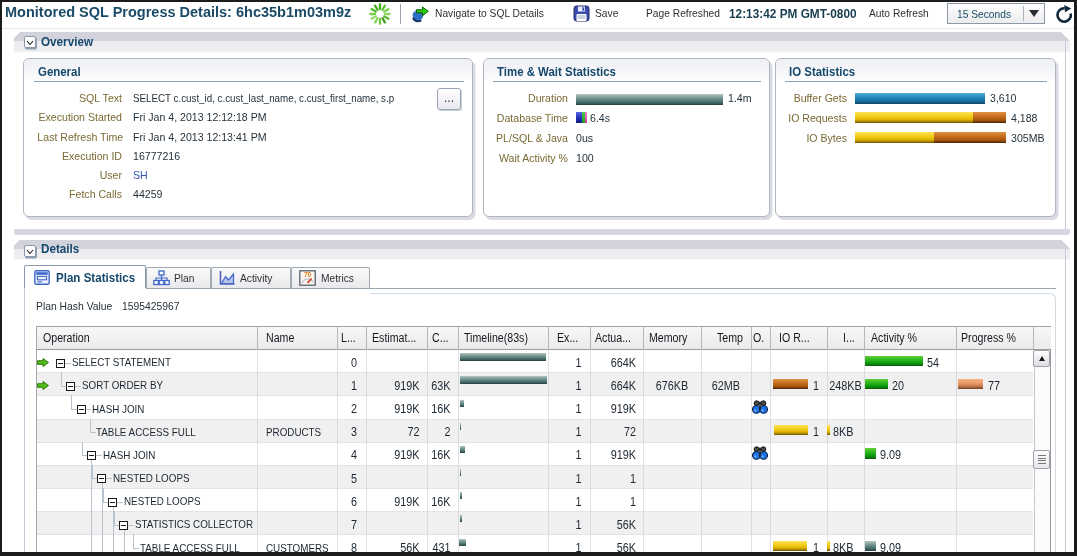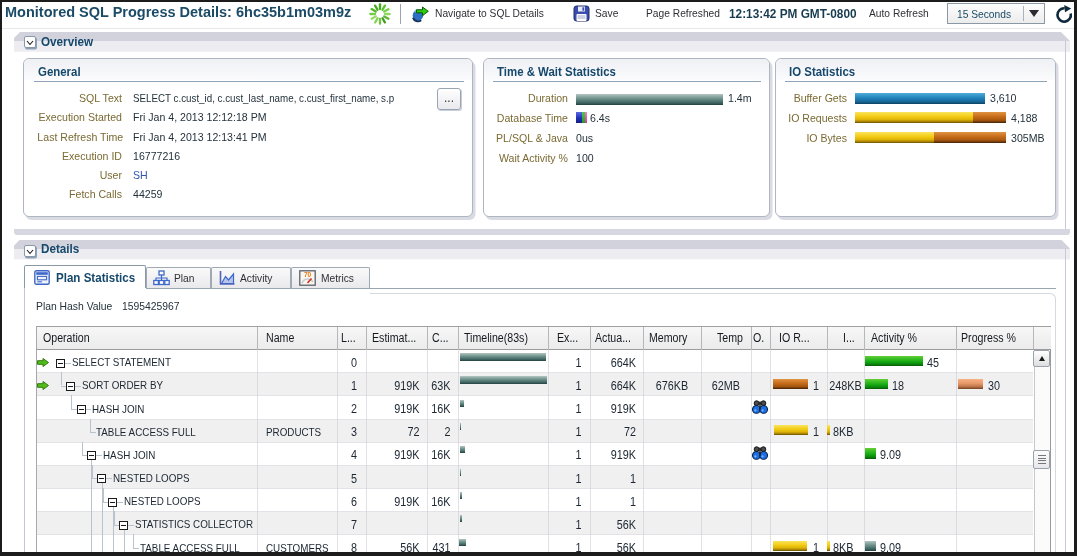--- a/index.html
+++ b/index.html
@@ -336,30 +336,30 @@
 <div class="tc" style="left:813px;top:422.7px">1</div>
 <div class="ybar" style="left:773px;top:540.7px;width:34px"></div>
 <div class="tc" style="left:813px;top:538.5px">1</div>
 
 <div class="ybar" style="left:827px;top:424.9px;width:2.5px"></div>
 <div class="tc" style="left:832.5px;top:422.7px">8KB</div>
 <div class="ybar" style="left:827px;top:540.7px;width:2.5px"></div>
 <div class="tc" style="left:832.5px;top:538.5px">8KB</div>
 
 <div class="gbar" style="left:865px;top:355.6px;width:57.5px"></div>
-<div class="tc" style="left:927px;top:353.2px">45</div>
+<div class="tc" style="left:927px;top:353.2px">54</div>
 <div class="gbar" style="left:865px;top:378.6px;width:22.6px"></div>
-<div class="tc" style="left:892px;top:376.4px">18</div>
+<div class="tc" style="left:892px;top:376.4px">20</div>
 <div class="gbar" style="left:865px;top:448.1px;width:11px"></div>
 <div class="tc" style="left:880px;top:445.9px">9.09</div>
 <div class="tealbar" style="left:864.5px;top:540.7px;width:11px;height:10.5px"></div>
 <div class="tc" style="left:880px;top:538.5px">9.09</div>
 
 <div class="abs" style="left:957.5px;top:378.6px;width:25.5px;height:10.5px;background:linear-gradient(180deg,#f6b183 0%,#e89a6b 42%,#c57a4e 72%,#9a5c36 88%,#6e4023 100%)"></div>
-<div class="tc" style="left:988px;top:376.4px">30</div>
+<div class="tc" style="left:988px;top:376.4px">77</div>
 
 <div class="abs" style="left:1033.5px;top:349.5px;width:16px;height:202.5px;background:#fbfbfb;border-left:1px solid #c8c8c8"></div>
 <div class="abs" style="left:1033px;top:349.5px;width:17px;height:17.5px;background:linear-gradient(180deg,#ffffff,#dedee2);border:1px solid #9aa2ac;border-radius:2px"></div>
 <div class="abs" style="left:1038.5px;top:355.5px;width:0;height:0;border-left:3.5px solid transparent;border-right:3.5px solid transparent;border-bottom:5px solid #1a1a1a"></div>
 <div class="abs" style="left:1033px;top:449.5px;width:17px;height:19px;background:linear-gradient(180deg,#fcfcfd,#e8e8ec);border:1px solid #9aa2ac;border-radius:2px"></div>
 <div class="abs" style="left:1037.5px;top:455px;width:8px;height:1px;background:#777"></div>
 <div class="abs" style="left:1037.5px;top:457.5px;width:8px;height:1px;background:#777"></div>
 <div class="abs" style="left:1037.5px;top:460px;width:8px;height:1px;background:#777"></div>
 <div class="abs" style="left:1037.5px;top:462.5px;width:8px;height:1px;background:#777"></div>
 

